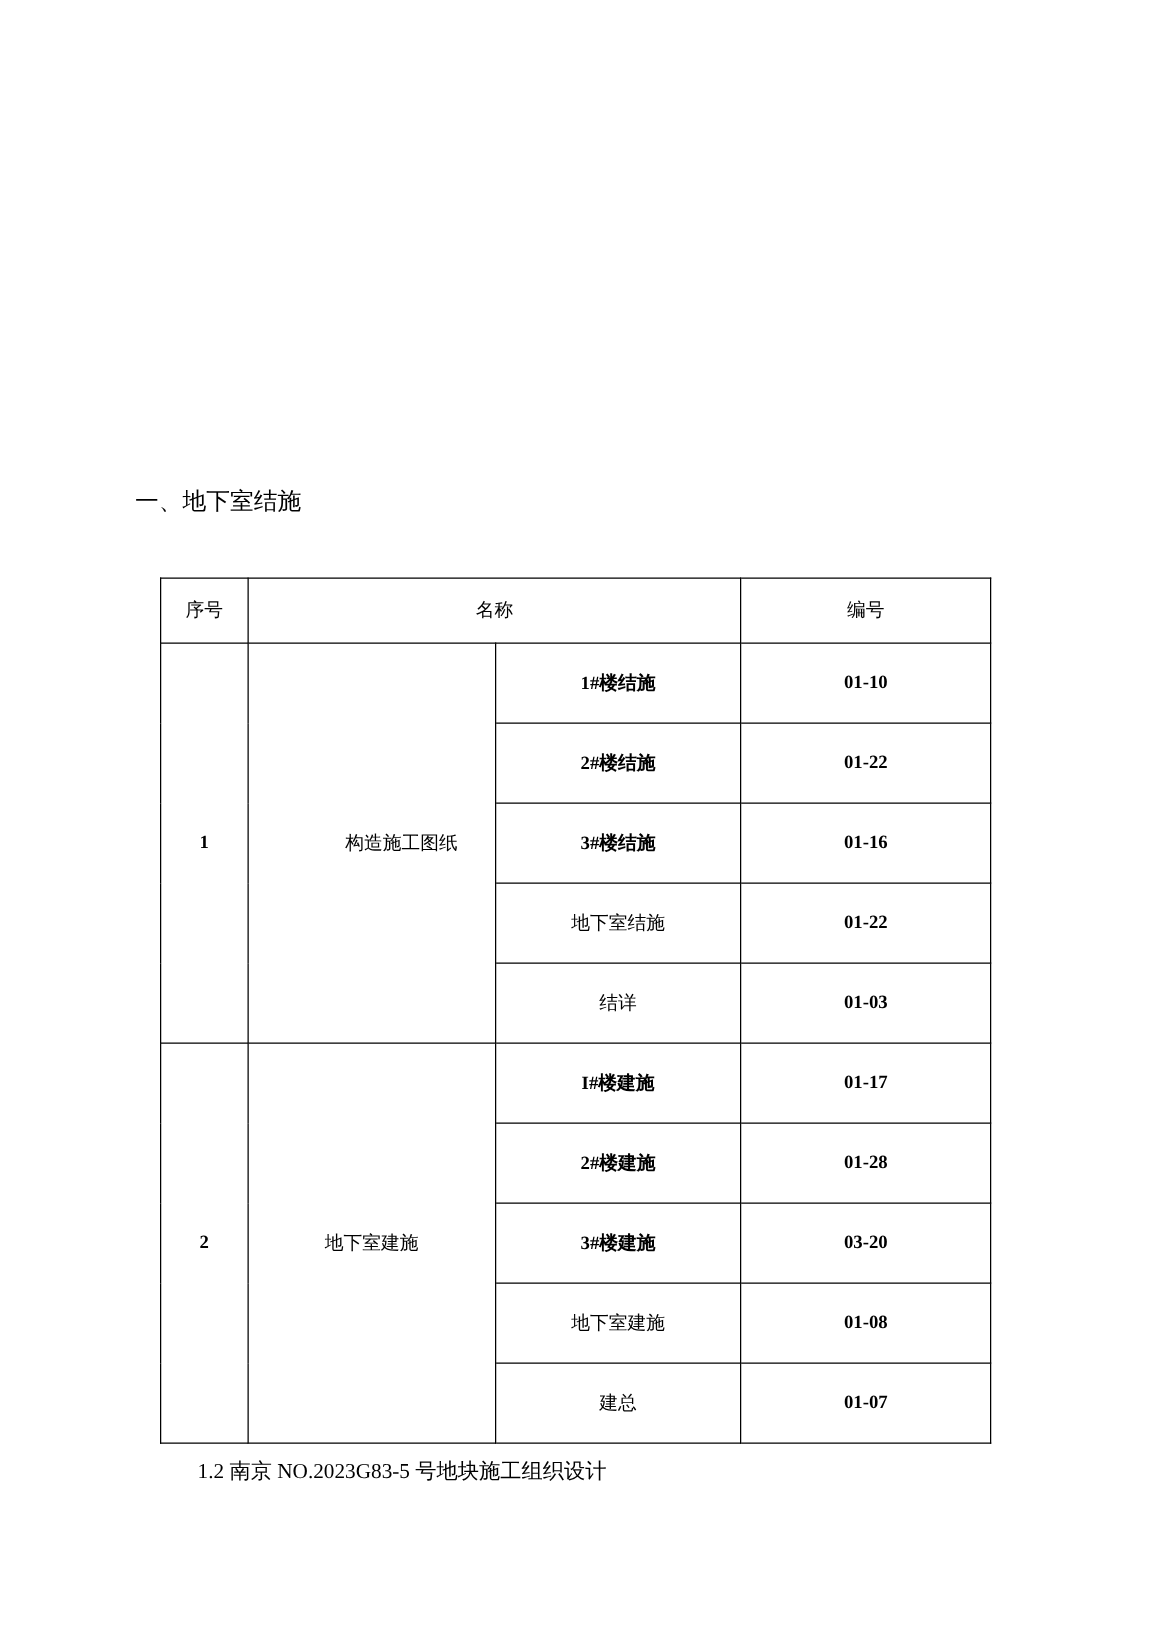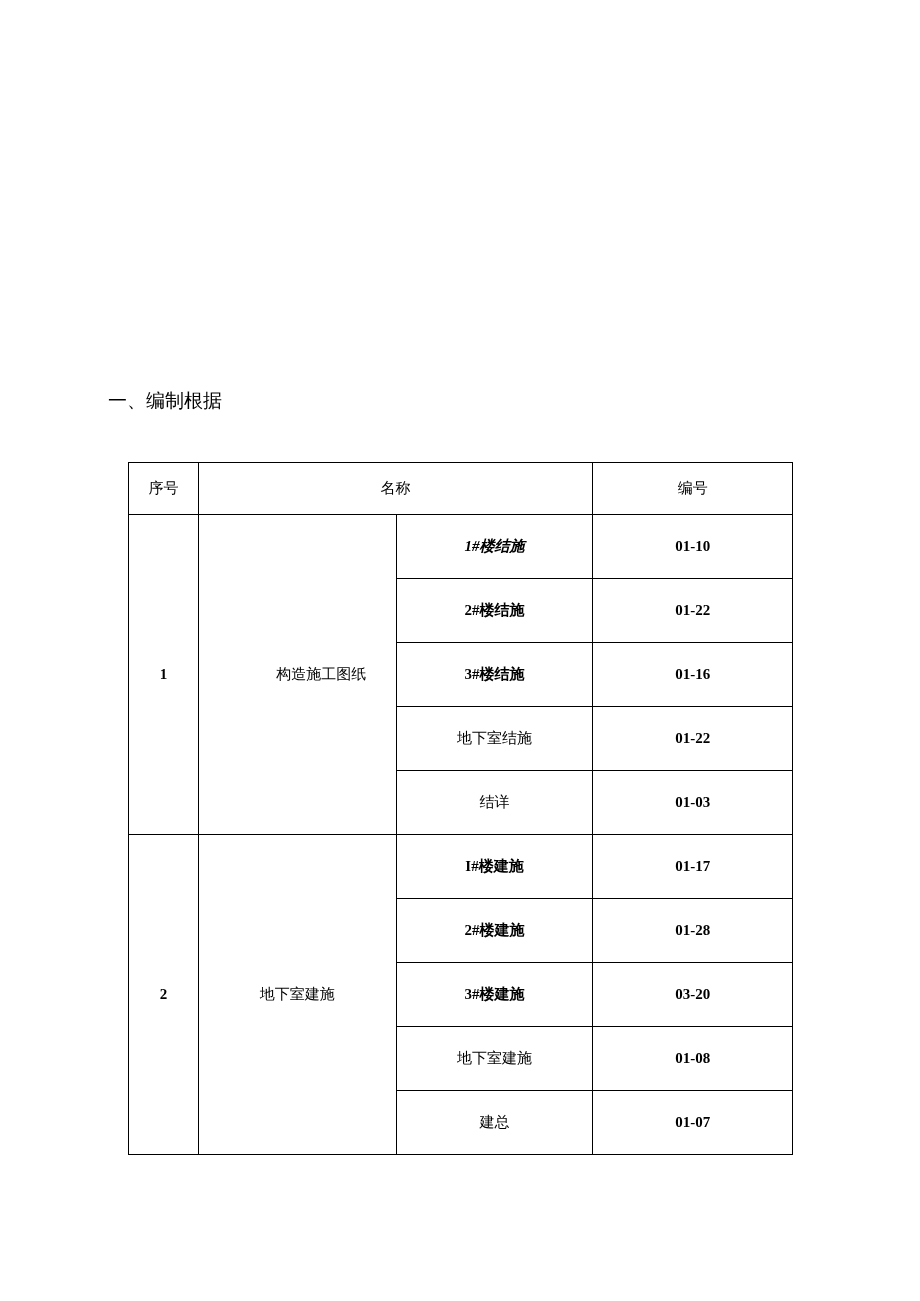--- a/index.html
+++ b/index.html
@@ -56,21 +56,20 @@
     }
     .col-name {
       width: 395px;
     }
     .col-name-left {
       width: 190px;
       padding-left: 48px;
     }
     .col-name-right {
       width: 189px;
-      font-style: italic;
     }
     .col-code {
       width: 200px;
     }
     td.data-cell {
       height: 64px;
     }
     td.bold {
       font-family: "SimSun", "宋体", serif;
       font-weight: bold;
@@ -85,21 +84,21 @@
       color: #000;
       margin-left: 50px;
       margin-top: 0px;
       margin-bottom: 48px;
     }
   </style>
 </head>
 <body>
 
 <div class="content">
-  <div class="heading-1">一、编制根据</div>
+  <div class="heading-1">一、地下室结施</div>
 
   <table>
     <thead>
       <tr>
         <th class="col-seq">序号</th>
         <th class="col-name" colspan="2">名称</th>
         <th class="col-code">编号</th>
       </tr>
     </thead>
     <tbody>
@@ -143,14 +142,15 @@
         <td class="data-cell normal">地下室建施</td>
         <td class="data-cell bold">01-08</td>
       </tr>
       <tr>
         <td class="data-cell normal">建总</td>
         <td class="data-cell bold">01-07</td>
       </tr>
     </tbody>
   </table>
 
+  <div class="para">1.2 南京 NO.2023G83-5 号地块施工组织设计</div>
 
 </div>
 
 </body></html>

